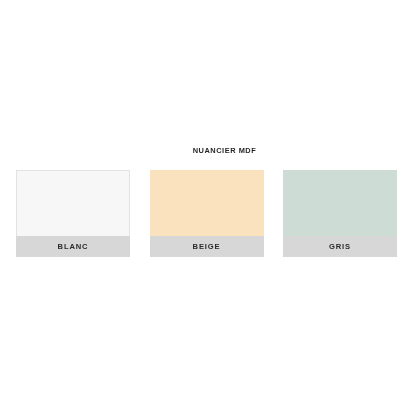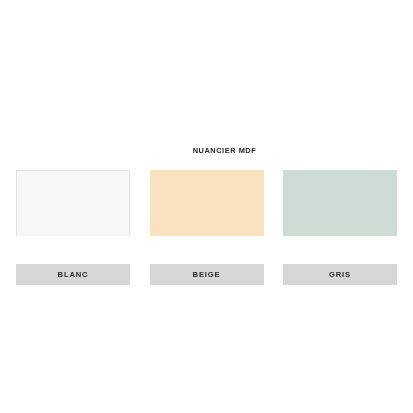--- a/index.html
+++ b/index.html
@@ -70,21 +70,20 @@
     width: 100%;
     box-sizing: border-box;
     display: flex;
     align-items: center;
     justify-content: center;
     font-size: 7.6px;
     font-weight: bold;
     letter-spacing: 0.85px;
     color: #2b2b2b;
     white-space: nowrap;
-    margin-top: 28px;
   }
 </style>
 </head>
 <body style="background: rgb(255, 255, 255);">
 
 <div id="page" style="background: rgb(255, 255, 255);">
 
   <div id="chart-title">NUANCIER MDF</div>
 
   <div id="swatch-row">

